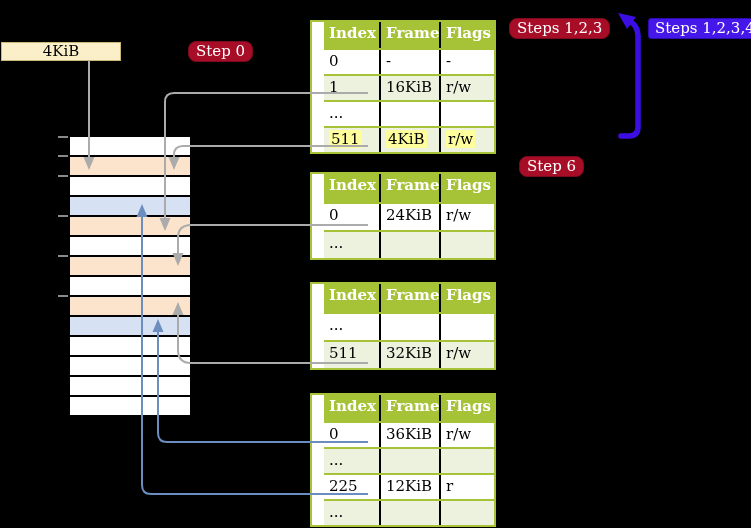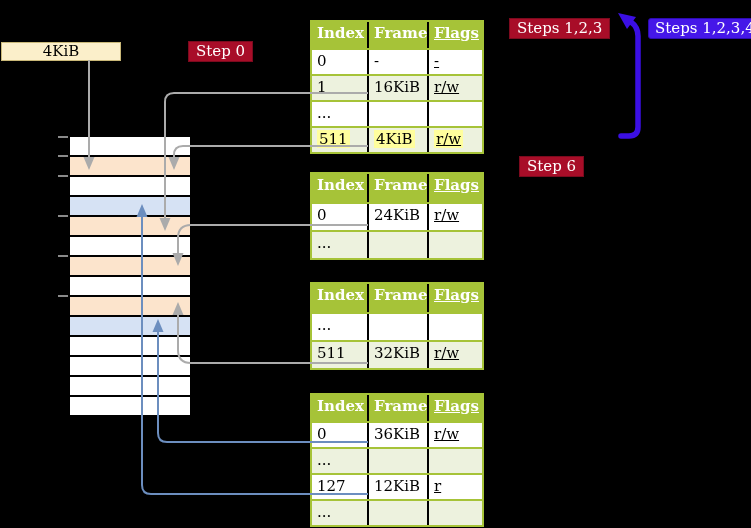--- a/index.html
+++ b/index.html
@@ -10,43 +10,43 @@
   }
   html,body{margin:0;padding:0;}
   body{width:751px;height:528px;background:#000;position:relative;overflow:hidden;
        font-family:"DejaVu Serif","Liberation Serif",serif;}
   .abs{position:absolute;}
   
   .membox{left:1px;top:42px;width:118px;height:17px;background:var(--wheat);
           border:1px solid #c9b878;color:#000;font-size:15px;text-align:center;line-height:16px;}
   
   .steplabel{background:var(--crimson);color:#fff;font-size:15px;line-height:17px;
-             padding:1px 7px;border-radius:0;border:1px solid #7c0a1e;white-space:nowrap;}
+             padding:1px 7px;border-radius:8px;border:1px solid #7c0a1e;white-space:nowrap;}
   .bluelabel{background:var(--indigo);color:#fff;font-size:15px;line-height:17px;
              padding:1px 6px;border-radius:3px;border:1px solid #2d0bb0;white-space:nowrap;}
   #step0{left:188px;top:41px;text-align:right;}
   #steps123{left:509px;top:18px;}
   #steps1234{left:648px;top:18px;}
   #step4{left:519px;top:156px;}
   
   #memstack{left:70px;top:137px;width:120px;}
   .mrow{width:120px;height:18px;margin-bottom:2px;}
   .mrow.white{background:#ffffff;}
   .mrow.peach{background:var(--peach);}
   .mrow.blue{background:var(--blueframe);}
   
-  .ptable{left:310px;width:170px;border:2px solid var(--green);background:#fff;box-sizing:content-box;}
+  .ptable{left:310px;width:170px;border:2px solid var(--green);background:#fff;box-sizing:content-box;padding-left:12px;}
   .trow{display:flex;box-sizing:border-box;}
   .trow + .trow{border-top:2px solid var(--green);}
   .h26 .trow{height:26px;}
   .h28 .trow{height:28px;}
   .cell{box-sizing:border-box;padding:2px 0 0 5px;font-size:15px;color:#000;overflow:hidden;}
   .c0{width:57px;border-right:2px solid #000;}
   .c1{width:60px;border-right:2px solid #000;}
-  .c2{flex:1;text-decoration:underline;}
+  .c2{flex:1;}
   .trow.head .cell{background:var(--green);color:#fff;font-weight:bold;}
   .trow.alt .cell{background:var(--rowalt);}
   .hl{background:var(--hl);padding:0 2px;}
   #t1{top:20px;} #t2{top:172px;} #t3{top:282px;} #t4{top:393px;}
   svg{position:absolute;left:0;top:0;pointer-events:none;}
   .gline{stroke:var(--grayline);stroke-width:2;fill:none;}
   .bline{stroke:var(--blueline);stroke-width:2;fill:none;}
   .ghead{fill:var(--grayline);stroke:none;}
   .bhead{fill:var(--blueline);stroke:none;}
   .tick{stroke:#8a8a8a;stroke-width:2;}
@@ -149,21 +149,21 @@
       <div class="cell c0">0</div>
       <div class="cell c1">36KiB</div>
       <div class="cell c2">r/w</div>
     </div>
     <div class="trow alt">
       <div class="cell c0">...</div>
       <div class="cell c1"></div>
       <div class="cell c2"></div>
     </div>
     <div class="trow ">
-      <div class="cell c0">127</div>
+      <div class="cell c0">225</div>
       <div class="cell c1">12KiB</div>
       <div class="cell c2">r</div>
     </div>
     <div class="trow alt">
       <div class="cell c0">...</div>
       <div class="cell c1"></div>
       <div class="cell c2"></div>
     </div>
   </div>
 

